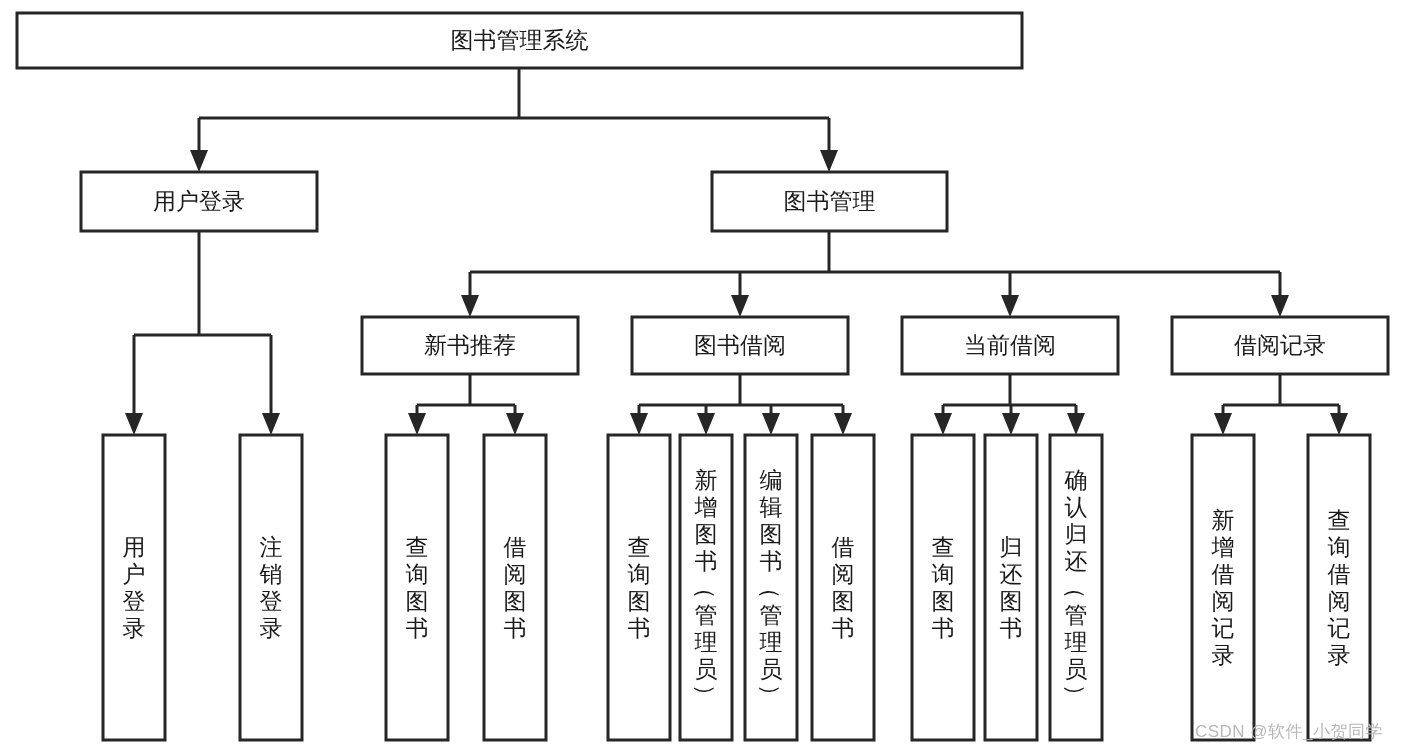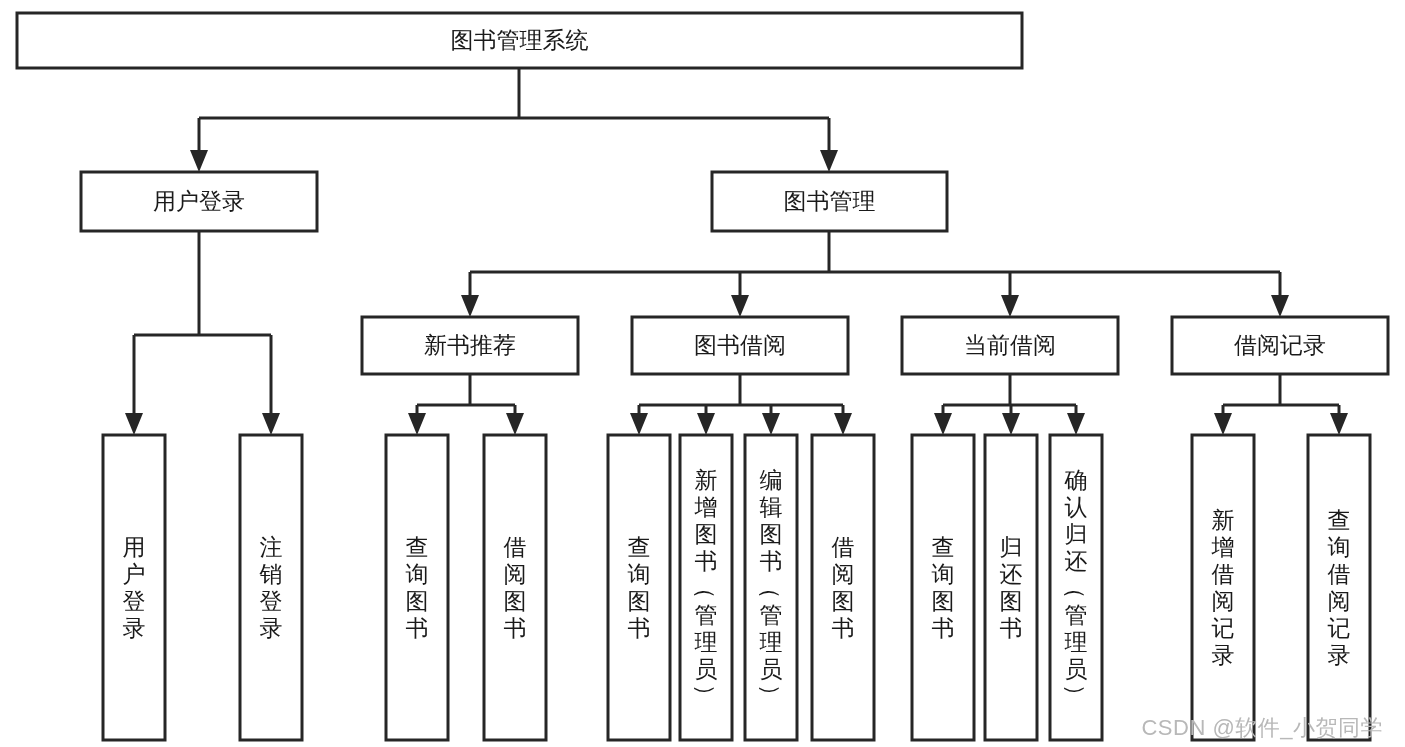--- a/index.html
+++ b/index.html
@@ -53,21 +53,21 @@
     fill: #1a1a1a;
     font-family: "Liberation Sans", "DejaVu Sans", sans-serif;
     font-size: 23px;
     text-anchor: middle;
   }
   .watermark {
     position: absolute;
     right: 10px;
     bottom: 4px;
     font-family: "Liberation Sans", "DejaVu Sans", sans-serif;
-    font-size: 22px;
+    font-size: 17px;
     color: #b8b8b8;
     letter-spacing: 0.5px;
     white-space: nowrap;
     user-select: none;
   }
 </style>
 </head>
 <body>
 
 <div id="diagram-root">

